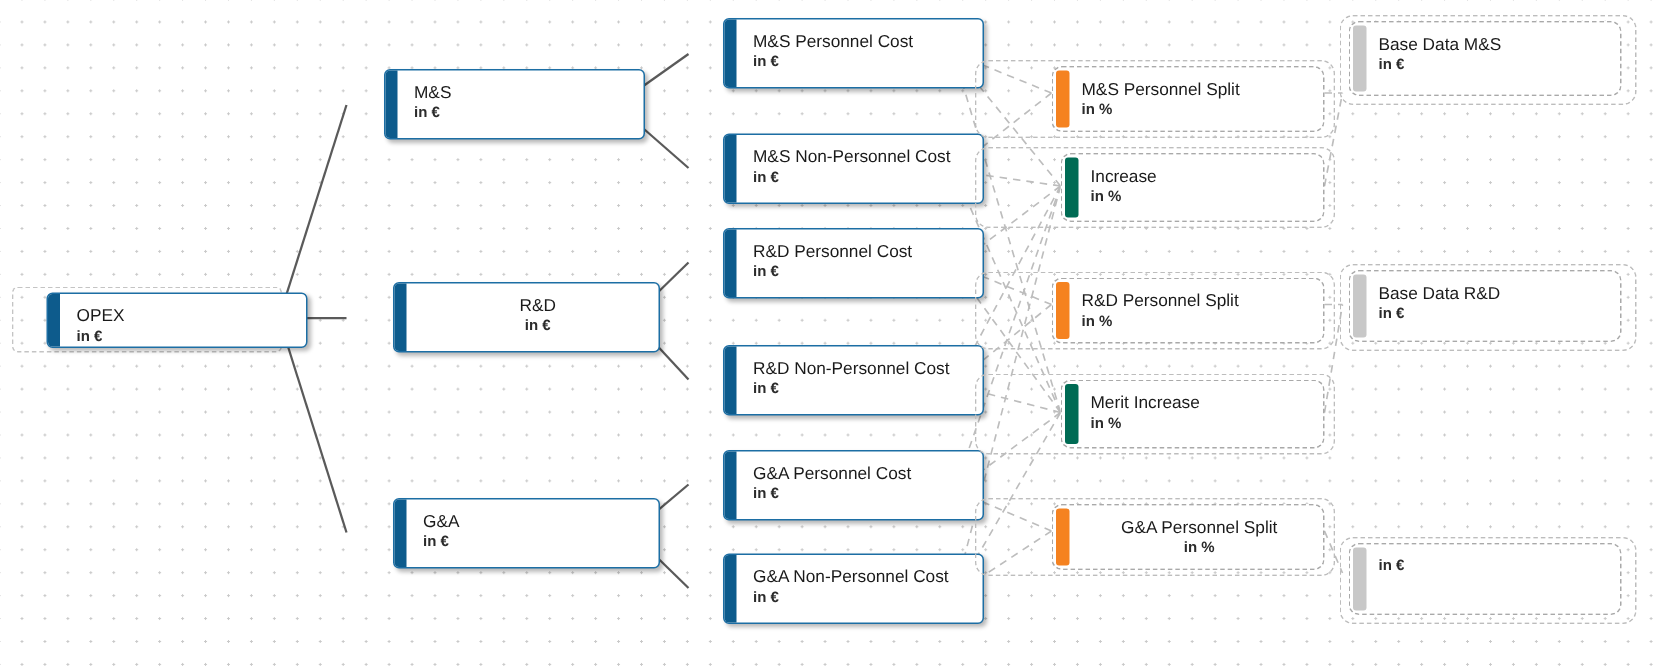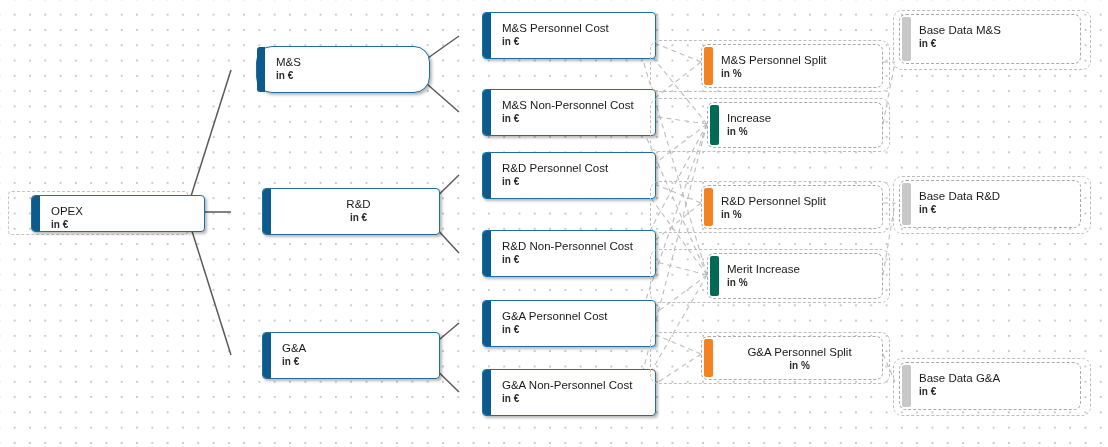--- a/index.html
+++ b/index.html
@@ -111,21 +111,21 @@
 
   <div class="sel-ring" style="left:8px;top:191px;width:180px;height:44px;"></div>
   <div class="node solid" style="left:12px;top:195px;width:174px;height:37px;">
     <div class="bar"></div>
     <div class="txt">
       <div class="title">OPEX</div>
       <div class="unit">in €</div>
     </div>
   </div>
 
-  <div class="node solid" style="left:237px;top:46px;width:174px;height:47px;border-radius:16px;">
+  <div class="node solid" style="left:237px;top:46px;width:174px;height:47px;">
     <div class="bar"></div>
     <div class="txt">
       <div class="title">M&amp;S</div>
       <div class="unit">in €</div>
     </div>
   </div>
 
   <div class="node solid" style="left:243px;top:188px;width:178px;height:47px;text-align:center;">
     <div class="bar"></div>
     <div class="txt">
@@ -250,18 +250,17 @@
     <div class="txt">
       <div class="title">Base Data R&amp;D</div>
       <div class="unit">in €</div>
     </div>
   </div>
 
   <div class="group-ring" style="left:893px;top:358px;width:198px;height:58px;"></div>
   <div class="node dashed" style="left:899px;top:362px;width:182px;height:48px;">
     <div class="bar" style="background:#c8c8c8;"></div>
     <div class="txt">
-      <div class="title">Base Data G&amp;A</div>
       <div class="unit">in €</div>
     </div>
   </div>
 
 </div>
 
 </body></html>

